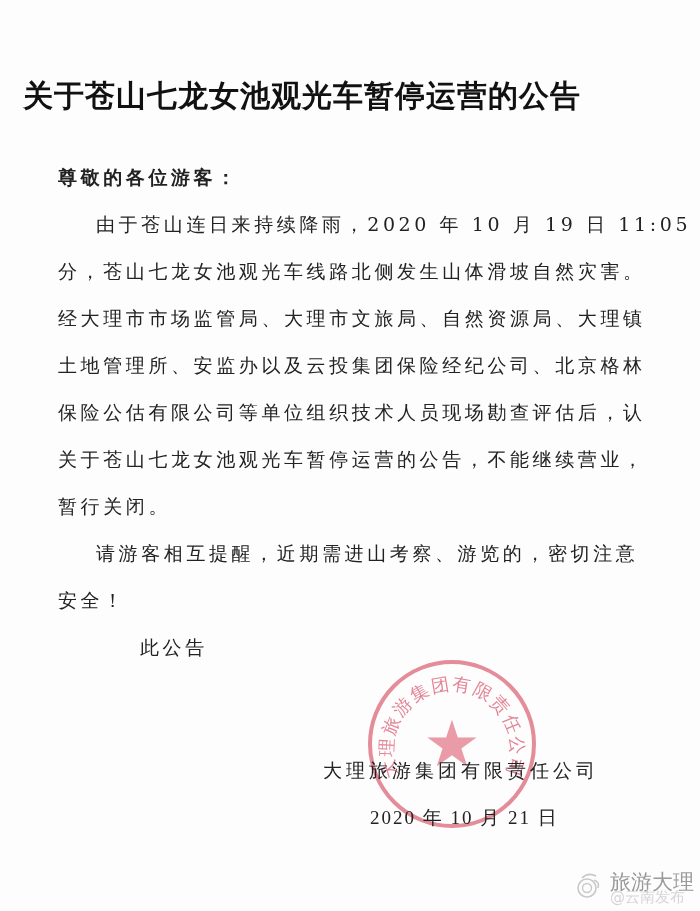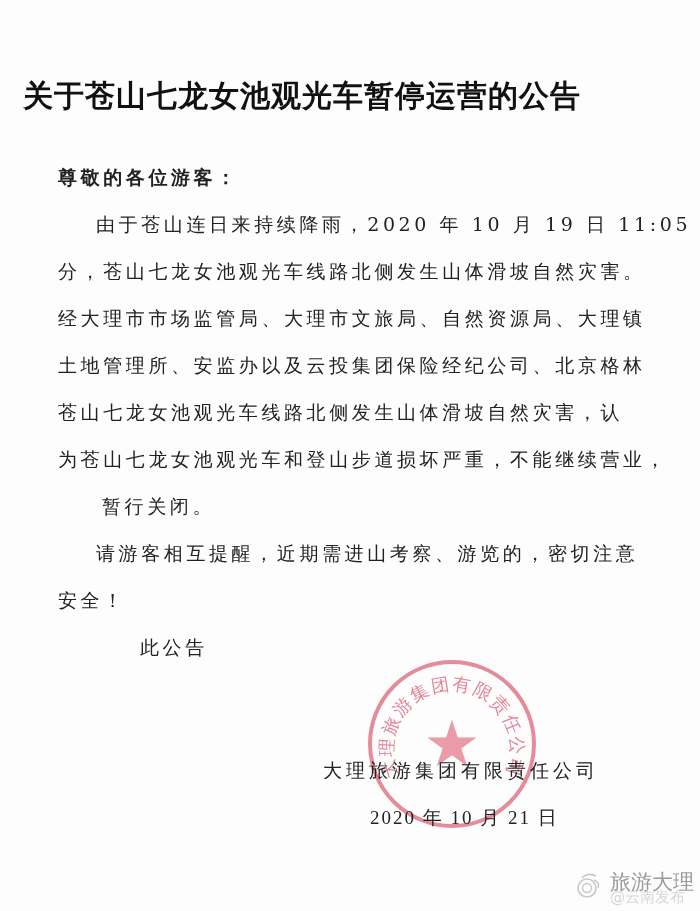--- a/index.html
+++ b/index.html
@@ -38,23 +38,23 @@
 
 <div>
   <div class="title">关于苍山七龙女池观光车暂停运营的公告</div>
 
   <div class="line" style="left:58px; top:165px;font-weight:bold;">尊敬的各位游客：</div>
 
   <div class="line" style="left:96px; top:212px;">由于苍山连日来持续降雨，2020 年 10 月 19 日 11:05</div>
   <div class="line" style="left:58px; top:259px;">分，苍山七龙女池观光车线路北侧发生山体滑坡自然灾害。</div>
   <div class="line" style="left:58px; top:306px;">经大理市市场监管局、大理市文旅局、自然资源局、大理镇</div>
   <div class="line" style="left:58px; top:353px;">土地管理所、安监办以及云投集团保险经纪公司、北京格林</div>
-  <div class="line" style="left:58px; top:400px;">苍山七龙女池观光车线路北侧发生山体滑坡自然灾害，认</div>
-  <div class="line" style="left:58px; top:447px;">为苍山七龙女池观光车和登山步道损坏严重，不能继续营业，</div>
-  <div class="line" style="left:58px; top:494px;margin-left:44px;">暂行关闭。</div>
+  <div class="line" style="left:58px; top:400px;">保险公估有限公司等单位组织技术人员现场勘查评估后，认</div>
+  <div class="line" style="left:58px; top:447px;">关于苍山七龙女池观光车暂停运营的公告，不能继续营业，</div>
+  <div class="line" style="left:58px; top:494px;">暂行关闭。</div>
   <div class="line" style="left:96px; top:541px;">请游客相互提醒，近期需进山考察、游览的，密切注意</div>
   <div class="line" style="left:58px; top:588px;">安全！</div>
 
   <div class="line" style="left:108px; top:635px;margin-left:32px;">此公告</div>
 
   <div class="stamp">
     <svg class="stamp-text" viewBox="0 0 168 168">
       <defs>
         <path id="arc" d="M 30 120 A 62 62 0 1 1 138 120" fill="none"></path>
       </defs>

